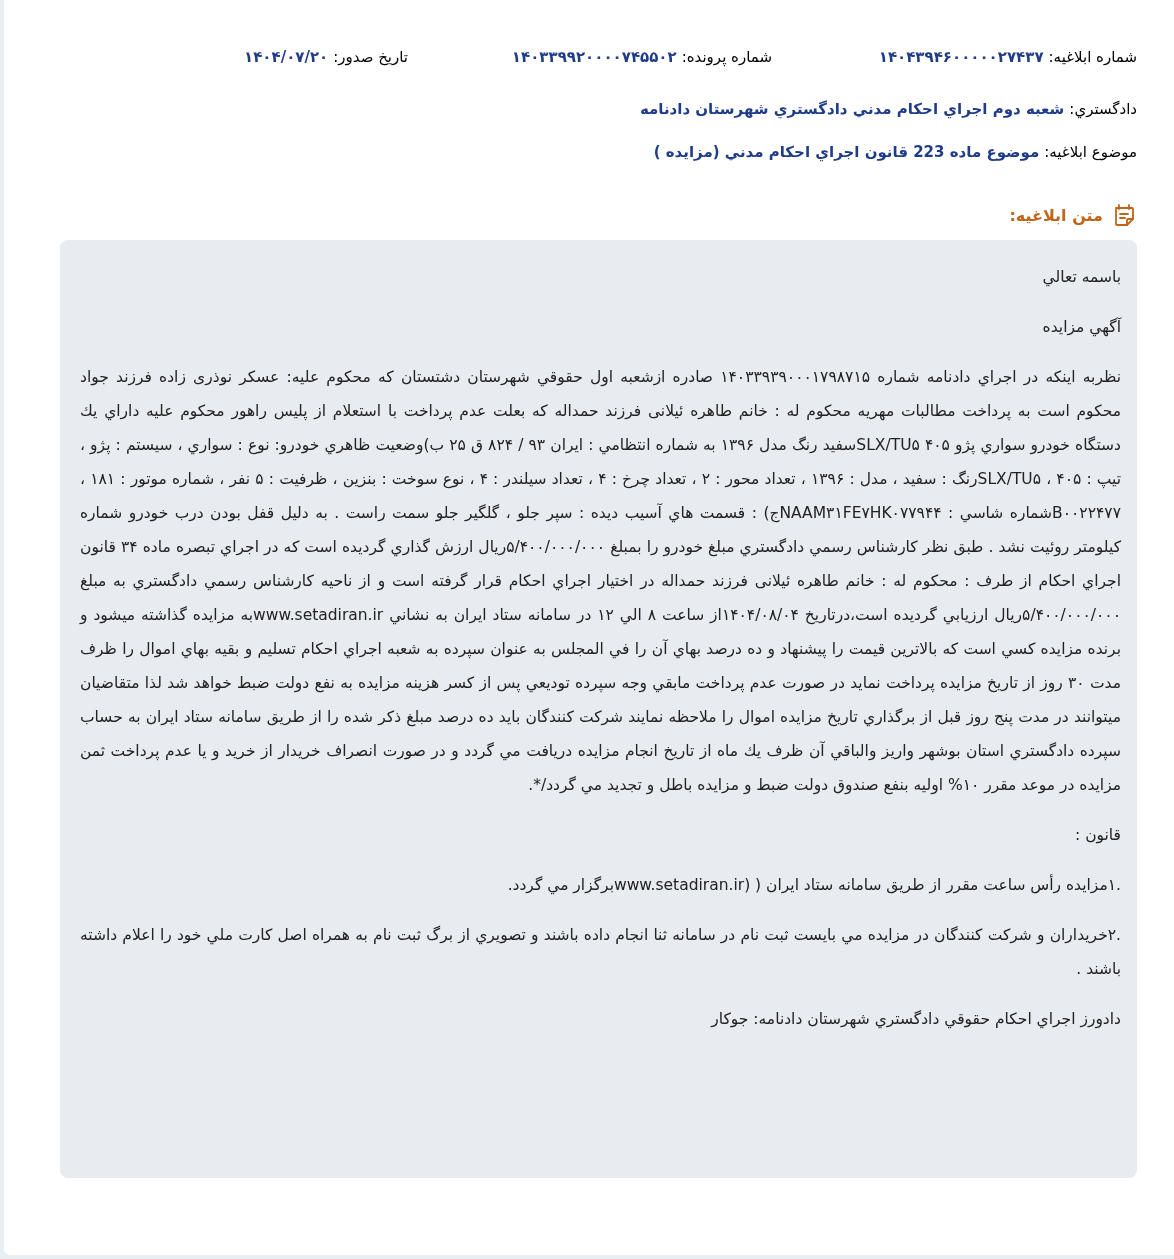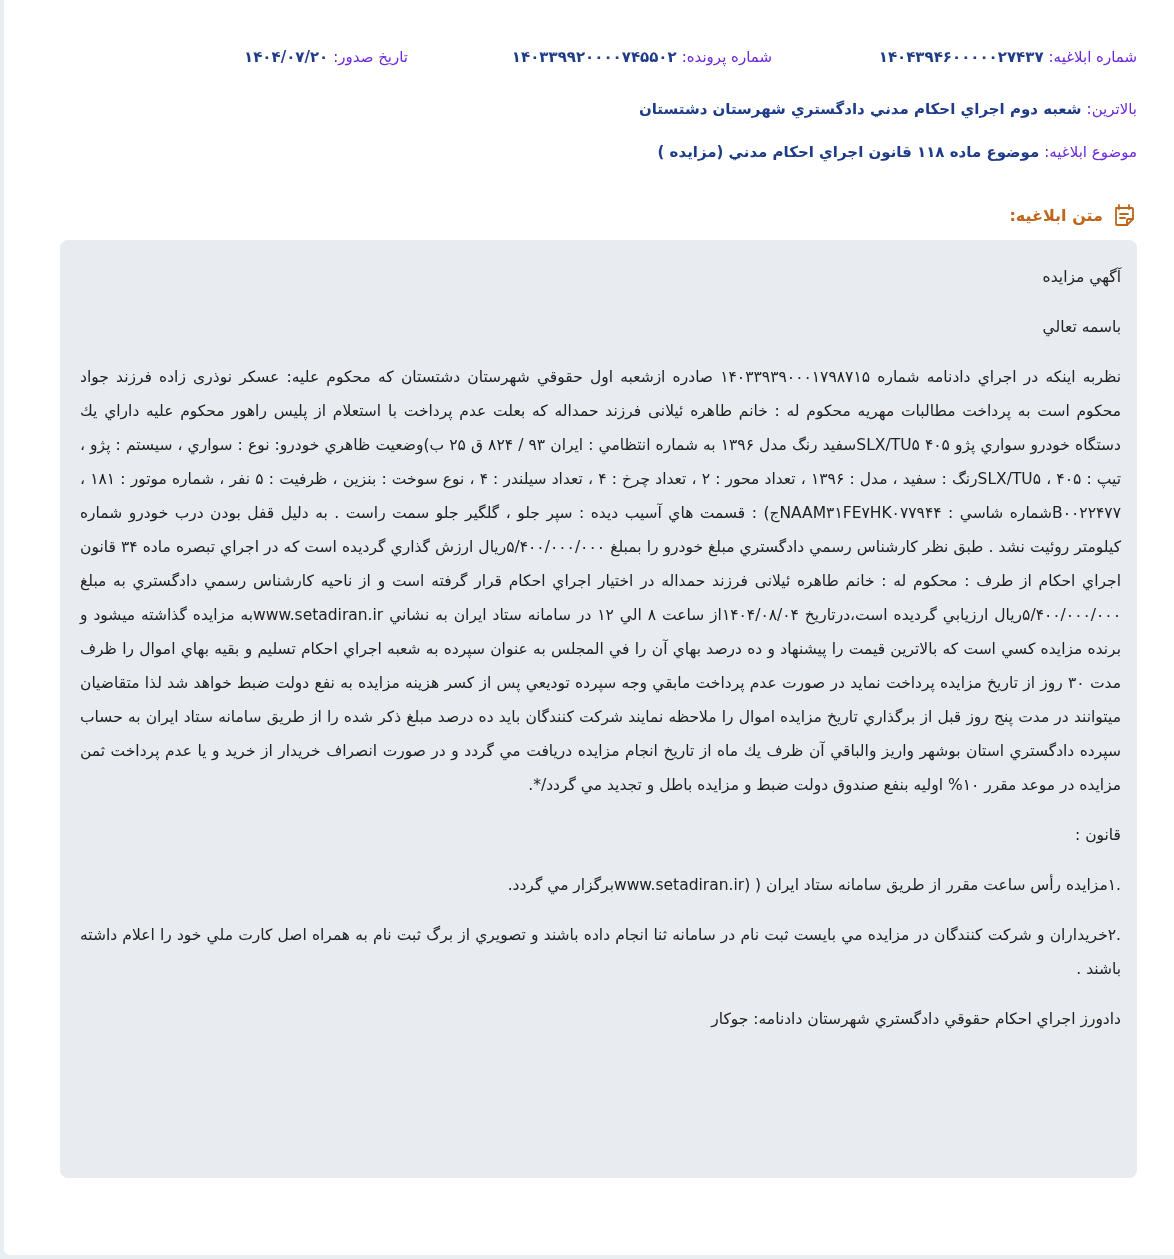--- a/index.html
+++ b/index.html
@@ -27,21 +27,21 @@
   .meta-row {
     position: absolute;
     right: 47px;
     left: 40px;
     display: flex;
     flex-direction: row;
     align-items: center;
     font-size: 15px;
     white-space: nowrap;
   }
-  .meta-label { color: #6d28d9; }
+  .meta-label { color: #000000; }
   .meta-value { color: #1f3c88; font-weight: bold; text-align: right; }
   .row1 { top: 57px; }
   .row1 .item { position: absolute; display: flex; }
   .row2 { top: 100px; }
   .row3 { top: 143px; }
   .section-title {
     position: absolute;
     top: 202px;
     right: 47px;
     display: flex;
@@ -113,47 +113,47 @@
       <span class="meta-value">۱۴۰۳۳۹۹۲۰۰۰۰۷۴۵۵۰۲</span>
     </div>
     <div class="item" style="right:729px;">
       <span class="meta-label">تاريخ صدور:</span>
       <span style="width:5px"></span>
       <span class="meta-value">۱۴۰۴/۰۷/۲۰</span>
     </div>
   </div>
 
   <div class="meta-row row2">
-    <span class="meta-label">بالاترين:</span>
+    <span class="meta-label">دادگستري:</span>
     <span style="width:5px"></span>
-    <span class="meta-value">شعبه دوم اجراي احكام مدني دادگستري شهرستان دشتستان</span>
+    <span class="meta-value">شعبه دوم اجراي احكام مدني دادگستري شهرستان دادنامه</span>
   </div>
 
   <div class="meta-row row3">
     <span class="meta-label">موضوع ابلاغيه:</span>
     <span style="width:5px"></span>
-    <span class="meta-value">موضوع ماده ۱۱۸ قانون اجراي احكام مدني (مزايده )</span>
+    <span class="meta-value">موضوع ماده 223 قانون اجراي احكام مدني (مزايده )</span>
   </div>
 
   <div class="section-title">
     <span>
       <svg width="26" height="26" viewBox="0 0 26 26" fill="none" stroke="#c0651a" stroke-width="1.8" stroke-linecap="round" stroke-linejoin="round">
         <path d="M8 3 v4 M18 3 v4"></path>
         <path d="M5 6 h16 a1 1 0 0 1 1 1 v10 l-6 6 h-10 a1 1 0 0 1 -1 -1 v-15 a1 1 0 0 1 1 -1 z"></path>
         <path d="M22 17 h-5 a1 1 0 0 0 -1 1 v5"></path>
         <path d="M9 12 h8 M9 16 h5"></path>
       </svg>
     </span>
     <span>متن ابلاغيه:</span>
   </div>
 
   <div class="content-box">
     <div class="content-inner">
+      <p>باسمه تعالي</p>
       <p>آگهي مزايده</p>
-      <p>باسمه تعالي</p>
       <p>نظربه اينكه در اجراي دادنامه شماره  ۱۴۰۳۳۹۳۹۰۰۰۱۷۹۸۷۱۵  صادره ازشعبه اول حقوقي شهرستان دشتستان كه محكوم عليه: عسكر نوذری زاده فرزند جواد محكوم است  به پرداخت مطالبات مهريه محكوم له : خانم طاهره ئيلانی فرزند حمداله كه بعلت عدم پرداخت  با استعلام از پليس راهور محكوم عليه داراي يك دستگاه خودرو سواري پژو ۴۰۵  SLX/TU۵سفيد رنگ مدل ۱۳۹۶ به شماره انتظامي : ايران ۹۳ / ۸۲۴ ق ۲۵ ب)وضعيت ظاهري خودرو: نوع : سواري ، سيستم : پژو ، تيپ : ۴۰۵  ، SLX/TU۵رنگ : سفيد ، مدل : ۱۳۹۶ ، تعداد محور : ۲ ، تعداد چرخ : ۴ ، تعداد سيلندر : ۴ ، نوع سوخت : بنزين ، ظرفيت : ۵ نفر ، شماره موتور : ۱۸۱ ، B۰۰۲۲۴۷۷شماره شاسي : NAAM۳۱FE۷HK۰۷۷۹۴۴ج) : قسمت هاي آسيب ديده : سپر جلو ، گلگير جلو سمت راست . به دليل قفل بودن درب خودرو شماره كيلومتر روئيت نشد . طبق نظر كارشناس رسمي دادگستري مبلغ خودرو را بمبلغ ۵/۴۰۰/۰۰۰/۰۰۰ريال ارزش گذاري گرديده است كه در اجراي تبصره ماده ۳۴ قانون اجراي احكام از طرف :  محكوم له : خانم طاهره ئيلانی فرزند حمداله در اختيار اجراي احكام قرار گرفته است و از ناحيه كارشناس رسمي دادگستري به مبلغ ۵/۴۰۰/۰۰۰/۰۰۰ريال ارزيابي گرديده است،درتاريخ ۱۴۰۴/۰۸/۰۴از ساعت ۸ الي ۱۲ در سامانه ستاد ايران به نشاني  www.setadiran.irبه مزايده گذاشته ميشود و برنده مزايده كسي است كه بالاترين قيمت را پيشنهاد و ده درصد بهاي آن را في المجلس به عنوان سپرده به شعبه اجراي احكام تسليم و بقيه بهاي اموال را ظرف مدت ۳۰ روز از تاريخ مزايده پرداخت نمايد در صورت عدم پرداخت مابقي وجه سپرده توديعي پس از كسر هزينه مزايده به نفع دولت ضبط خواهد شد لذا متقاضيان ميتوانند در مدت پنج روز قبل از برگذاري تاريخ مزايده اموال را ملاحظه نمايند شركت كنندگان بايد ده درصد مبلغ ذكر شده را از طريق سامانه ستاد ايران به حساب سپرده دادگستري استان بوشهر واريز والباقي آن ظرف يك ماه از تاريخ انجام مزايده دريافت مي گردد و در صورت انصراف خريدار از خريد و يا عدم پرداخت ثمن مزايده در موعد مقرر ۱۰% اوليه بنفع صندوق دولت ضبط و مزايده باطل و تجديد مي گردد/*.</p>
       <p>قانون :</p>
       <p>.۱مزايده رأس ساعت مقرر از طريق سامانه ستاد ايران ( (www.setadiran.irبرگزار مي گردد.</p>
       <p>.۲خريداران و شركت كنندگان در مزايده مي بايست ثبت نام در سامانه ثنا انجام داده باشند و تصويري از برگ ثبت نام به همراه اصل كارت ملي خود را اعلام داشته باشند .</p>
       <p>دادورز اجراي احكام حقوقي دادگستري شهرستان دادنامه: جوكار</p>
     </div>
   </div>
 
 </div>
 

